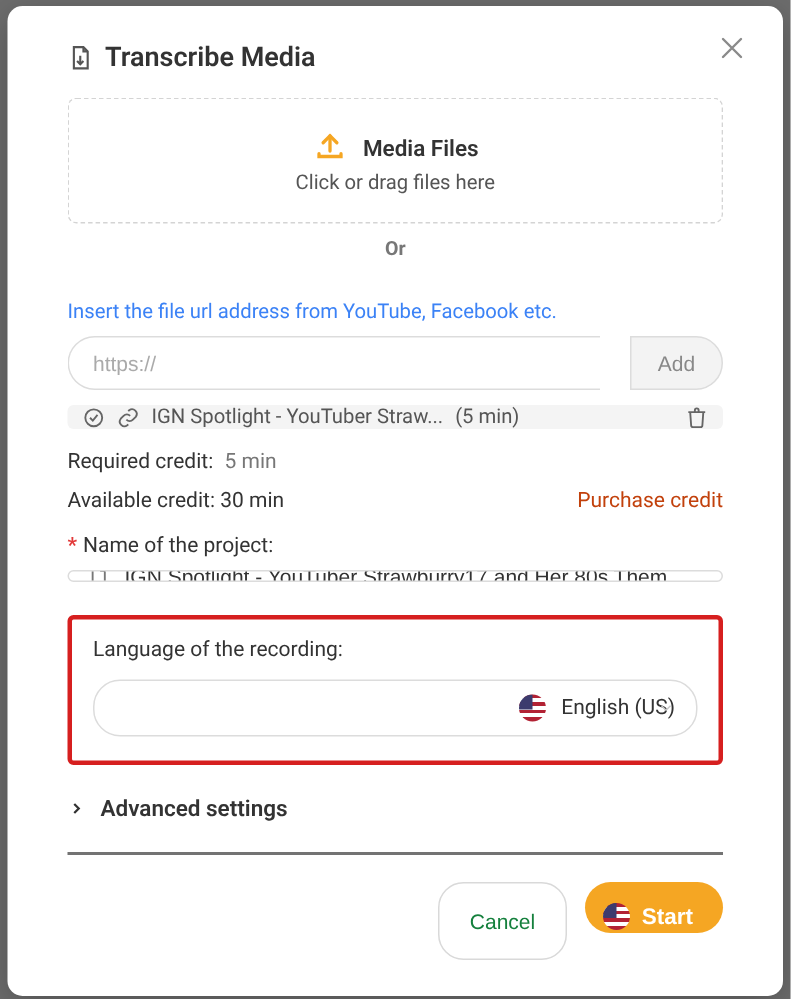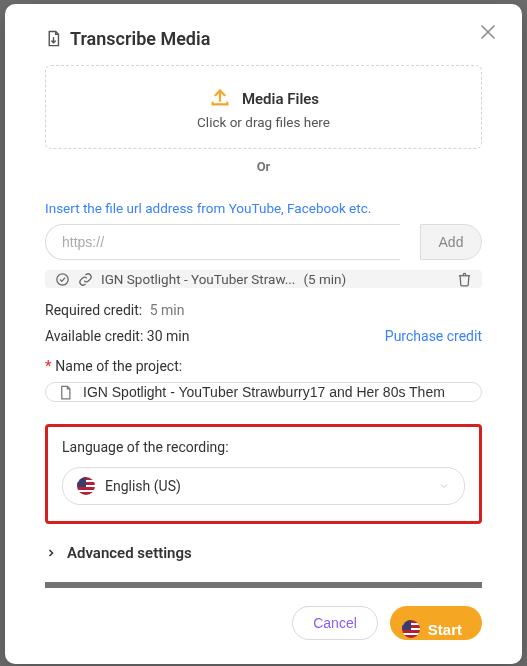--- a/index.html
+++ b/index.html
@@ -66,21 +66,21 @@
     height:34px; display:flex; align-items:center; padding:0 10px;
     gap:8px; color:#555; font-size:13.5px;
   }
   .queued .spacer { flex:1; }
   .trash { color:#666; cursor:pointer; }
   .credit-row { margin-top:14px; font-size:14px; }
   .credit-row .lbl { color:#333; margin-right:4px; }
   .credit-row .val { color:#777; }
   .avail-row { display:flex; align-items:center; margin-top:10px; font-size:14px; }
   .avail-row .left { flex:1; }
-  .purchase { color:#3b82f6; cursor:pointer; }
+  .purchase { color:#c2410c; cursor:pointer; }
   .req-ast { color:#e23a3a; margin-right:4px; font-weight:bold; }
   .proj-label { margin-top:14px; font-size:14px; color:#333; }
   .proj-input-wrap {
     margin-top:8px; border:1px solid #dcdcdc; border-radius:18px;
     height:36px; display:flex; align-items:center; padding:0 12px; gap:8px;
     overflow:hidden;
   }
   .proj-input {
     flex:1; border:none; outline:none; font-size:14px; color:#333;
     white-space:nowrap; overflow:hidden; text-overflow:ellipsis;
@@ -89,49 +89,49 @@
   .highlight-box {
     border: 3px solid #d61f1f;
     border-radius: 4px;
     padding: 12px 14px 16px 14px;
     margin-top: 22px;
   }
   .lang-label { font-size:14px; color:#333; }
   .lang-select {
     margin-top:12px; border:1px solid #dcdcdc; border-radius:18px;
     height:38px; display:flex; align-items:center; padding:0 14px; gap:10px;
-    cursor:pointer; position:relative;
+    cursor:pointer; position:relative;justify-content:flex-end;
   }
   .flag {
     width:18px; height:18px; border-radius:50%;
     background:
       linear-gradient(#b22234 0 14%, #fff 14% 28%, #b22234 28% 42%, #fff 42% 56%, #b22234 56% 70%, #fff 70% 84%, #b22234 84% 100%);
     position:relative; flex-shrink:0;
     overflow:hidden;
   }
   .flag::before {
     content:""; position:absolute; left:0; top:0; width:9px; height:10px;
     background:#3c3b6e;
   }
   .chev-down {
     position:absolute; right:14px; top:50%; transform:translateY(-50%);
     color:#c9c9c9;
   }
   .adv-row {
     margin-top:20px; display:flex; align-items:center; gap:10px;
-    cursor:pointer; padding-bottom: 20px; border-bottom:6px solid #737373;
+    cursor:pointer; padding-bottom: 20px; border-bottom:2px solid #737373;
     font-size:15px;
   }
   .footer {
     margin-top:auto; display:flex; justify-content:flex-end; gap:12px;
     padding-top: 18px;
   }
   .btn-cancel {
-    height:34px; padding:0 20px; border:1px solid #d9d9d9; background:#fff;
-    border-radius:17px; font-size:14px; color:#8b5cf6; cursor:pointer;
+    height:52px; padding:0 20px; border:1px solid #d9d9d9; background:#fff;
+    border-radius:17px; font-size:14px; color:#15803d; cursor:pointer;
   }
   .btn-start {
     height:34px; padding:12px 20px 0 12px; border:none; background:#f5a623;
     border-radius:17px; font-size:15px; color:#fff; cursor:pointer;
     display:flex; align-items:center; gap:8px; font-weight:600;
   }
   svg { display:block; }
 </style>
 </head>
 <body>

